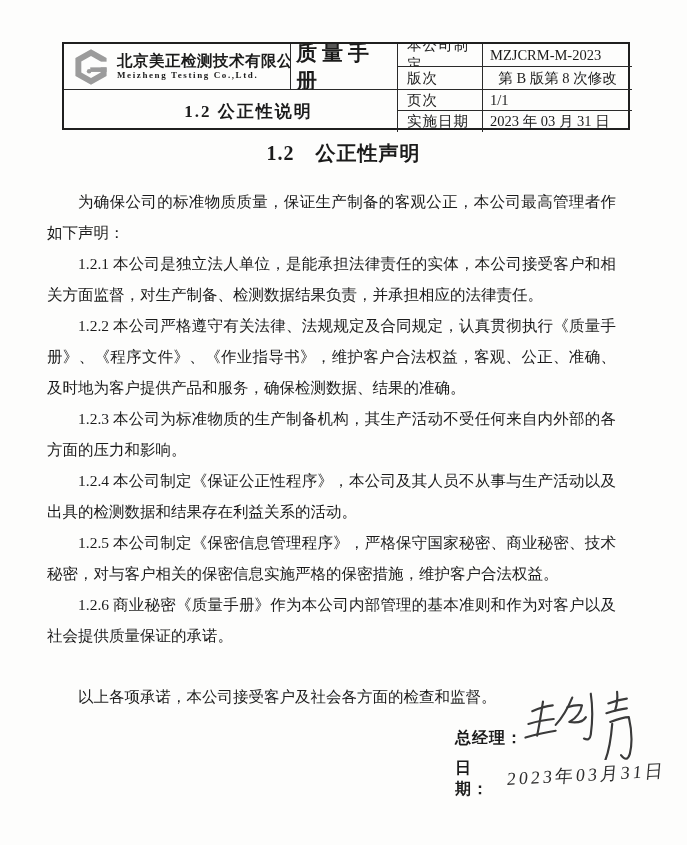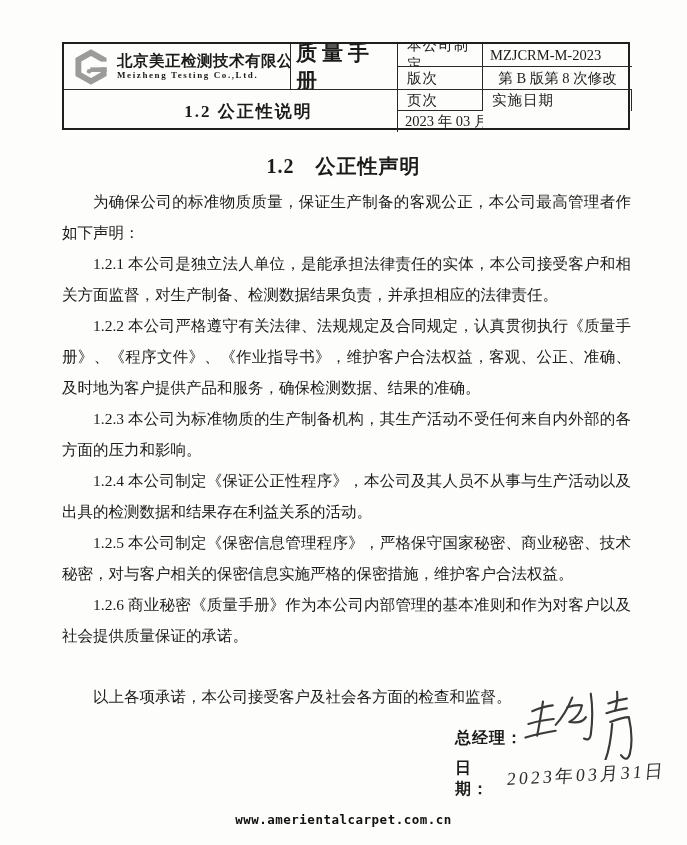--- a/index.html
+++ b/index.html
@@ -34,27 +34,27 @@
 
   .hlabel { padding-left:9px; font-size:14.5px; letter-spacing:1px; }
   .hvalue { padding-left:7px; font-size:14.5px; white-space:nowrap; }
   .hvalue.center { justify-content:center; padding-left:0; }
 
   .section-cell { grid-column:1 / span 2; grid-row:3 / span 2; justify-content:center;
                   font-weight:bold; font-size:17px; letter-spacing:2px;padding-left:36px; }
 
   
   .doc-title {
-    position:absolute; top:153px; left:0; width:100%;
+    position:absolute; top:140px; left:0; width:100%;
     text-align:center; font-weight:bold; font-size:20px; letter-spacing:1px;
   }
 
   
   .body-text {
-    position:absolute; top:186px; left:62px; width:569px;
+    position:absolute; top:186px; left:47px; width:569px;
     font-size:15.5px; line-height:31px; text-align:justify;
   }
   .body-text p { text-indent:2em; }
   .body-text p.closing { margin-top:30px;font-family:Liberation Serif, serif; }
 
   
   .sig-block { position:absolute; left:455px; top:718px; width:210px; }
   .sig-row { font-size:16px; font-weight:bold; letter-spacing:1px; height:40px; display:flex; align-items:center; }
   .sig-svg { position:absolute; left:62px; top:-36px; }
   .date-row { font-size:16px; font-weight:bold; letter-spacing:1px; display:flex; align-items:center; }
@@ -96,20 +96,21 @@
 
     <div class="cell hlabel">本公司制定</div>
     <div class="cell hvalue last-col">MZJCRM-M-2023</div>
 
     <div class="cell hlabel">版次</div>
     <div class="cell hvalue center last-col">第 B 版第 8 次修改</div>
 
     <div class="cell section-cell last-row">1.2 公正性说明</div>
 
     <div class="cell hlabel">页次</div>
+    <div class="cell hvalue last-col">1/1</div>
 
     <div class="cell hlabel last-row">实施日期</div>
     <div class="cell hvalue last-col last-row">2023 年 03 月 31 日</div>
   </div>
 
   <div class="doc-title">1.2　公正性声明</div>
 
   <div class="body-text">
     <p>为确保公司的标准物质质量，保证生产制备的客观公正，本公司最高管理者作如下声明：</p>
     <p>1.2.1 本公司是独立法人单位，是能承担法律责任的实体，本公司接受客户和相关方面监督，对生产制备、检测数据结果负责，并承担相应的法律责任。</p>
@@ -140,15 +141,14 @@
           <path d="M96 43 q-2 24 -7 37"></path>
         </g>
       </svg>
     </div>
     <div class="date-row">
       <span>日期：</span>
       <span class="hand-date">2023年03月31日</span>
     </div>
   </div>
 
-  <div class="footer-url">www.amerientalcarpet.com.cn</div>
 
 </div>
 
 </body></html>

